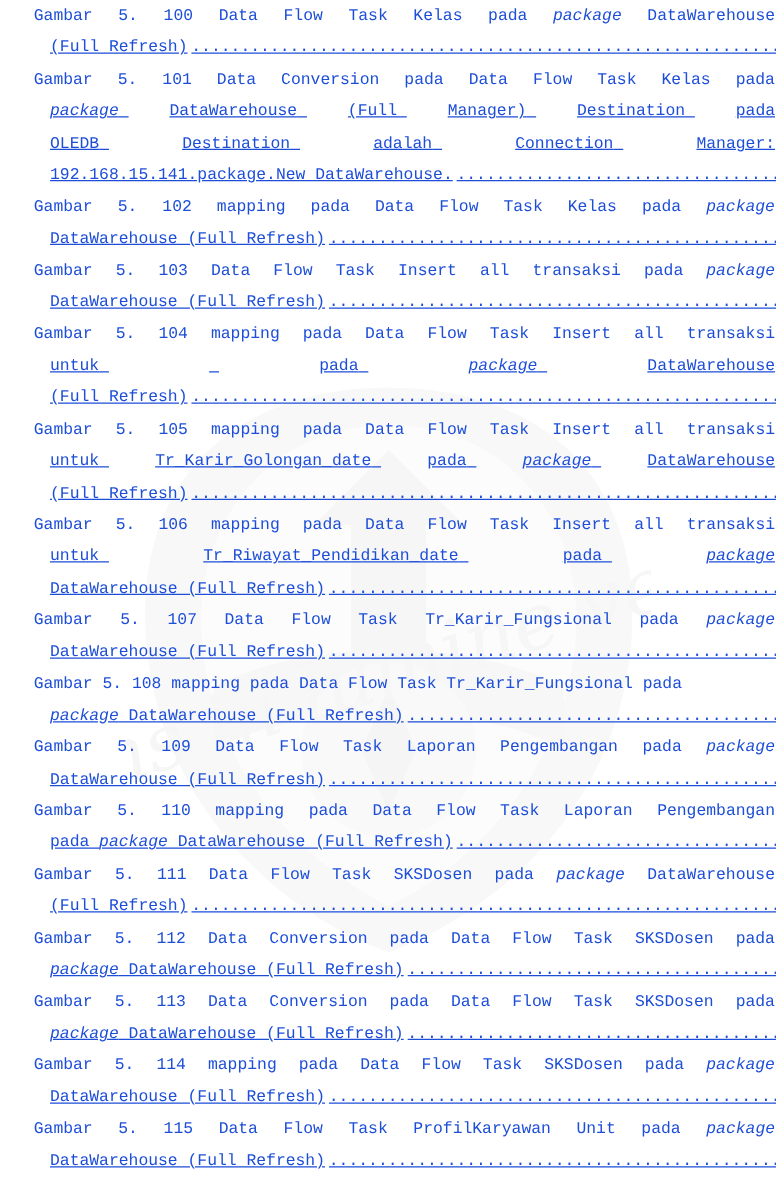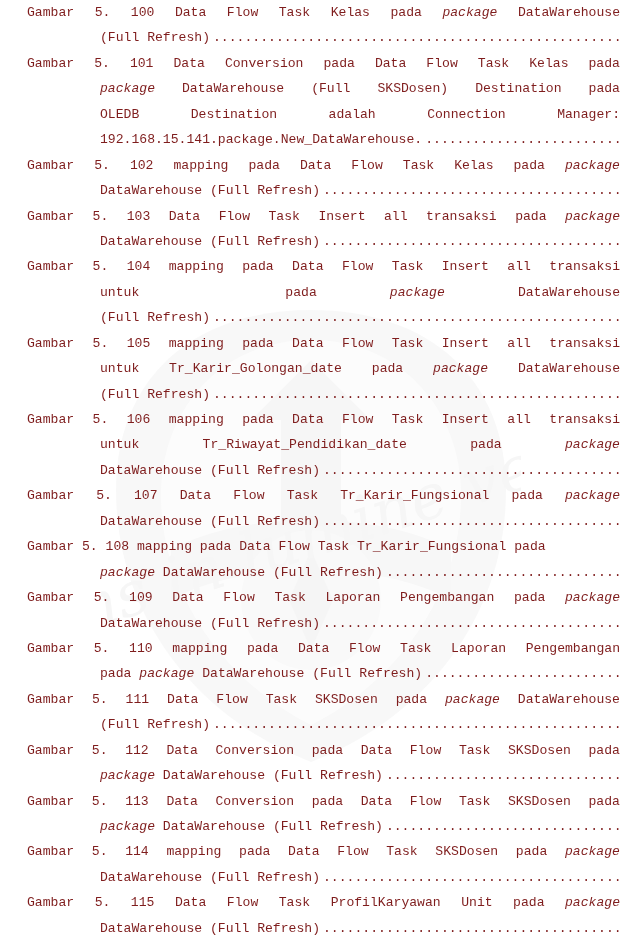--- a/index.html
+++ b/index.html
@@ -39,38 +39,38 @@
     margin: 0;
     padding: 0;
   }
 
   .lof-line {
     height: 25.45px;
     line-height: 25.45px;
     white-space: pre;
     font-size: 13.1px;
     letter-spacing: 0px;
-    color: #7f1d1d;
+    color: #1d4ed8;
     font-family: "Liberation Mono", "DejaVu Sans Mono", monospace;
   }
 
   .lof-line.first { padding-left: 27px; }
   .lof-line.cont  { padding-left: 80px; }
 
   .lof-line i {
     font-style: italic;
   }
 
   
   .just {
     display: flex;
     padding-right: 1px;
   }
   .just.first { padding-left: 27px; }
-  .just.cont  { padding-left: 100px; }
+  .just.cont  { padding-left: 40px; text-decoration: underline; }
   .just > span {
     white-space: pre;
     flex: 0 0 auto;
   }
   .just > .gap { flex: 1 1 auto; }
 
   .leader {
     flex: 1 1 auto;
     overflow: hidden;
     white-space: nowrap;
@@ -101,21 +101,21 @@
 </svg>
 
 <div id="page">
   <div id="entries">
       <div class="lof-entry">
         <div class="lof-line just first"><span>Gambar</span><span class="gap"> </span><span>5.</span><span class="gap"> </span><span>100</span><span class="gap"> </span><span>Data</span><span class="gap"> </span><span>Flow</span><span class="gap"> </span><span>Task</span><span class="gap"> </span><span>Kelas</span><span class="gap"> </span><span>pada</span><span class="gap"> </span><i>package</i><span class="gap"> </span><span>DataWarehouse</span></div>
         <div class="lof-line just cont"><span><span>(Full Refresh)</span></span><span class="leader">........................................................................................................................</span></div>
       </div>
       <div class="lof-entry">
         <div class="lof-line just first"><span>Gambar</span><span class="gap"> </span><span>5.</span><span class="gap"> </span><span>101</span><span class="gap"> </span><span>Data</span><span class="gap"> </span><span>Conversion</span><span class="gap"> </span><span>pada</span><span class="gap"> </span><span>Data</span><span class="gap"> </span><span>Flow</span><span class="gap"> </span><span>Task</span><span class="gap"> </span><span>Kelas</span><span class="gap"> </span><span>pada</span></div>
-        <div class="lof-line just cont"><i>package</i><span class="gap"> </span><span>DataWarehouse</span><span class="gap"> </span><span>(Full</span><span class="gap"> </span><span>SKSDosen)</span><span class="gap"> </span><span>Destination</span><span class="gap"> </span><span>pada</span></div>
+        <div class="lof-line just cont"><i>package</i><span class="gap"> </span><span>DataWarehouse</span><span class="gap"> </span><span>(Full</span><span class="gap"> </span><span>Manager)</span><span class="gap"> </span><span>Destination</span><span class="gap"> </span><span>pada</span></div>
         <div class="lof-line just cont"><span>OLEDB</span><span class="gap"> </span><span>Destination</span><span class="gap"> </span><span>adalah</span><span class="gap"> </span><span>Connection</span><span class="gap"> </span><span>Manager:</span></div>
         <div class="lof-line just cont"><span><span>192.168.15.141.package.New_DataWarehouse.</span></span><span class="leader">........................................................................................................................</span></div>
       </div>
       <div class="lof-entry">
         <div class="lof-line just first"><span>Gambar</span><span class="gap"> </span><span>5.</span><span class="gap"> </span><span>102</span><span class="gap"> </span><span>mapping</span><span class="gap"> </span><span>pada</span><span class="gap"> </span><span>Data</span><span class="gap"> </span><span>Flow</span><span class="gap"> </span><span>Task</span><span class="gap"> </span><span>Kelas</span><span class="gap"> </span><span>pada</span><span class="gap"> </span><i>package</i></div>
         <div class="lof-line just cont"><span><span>DataWarehouse (Full Refresh)</span></span><span class="leader">........................................................................................................................</span></div>
       </div>
       <div class="lof-entry">
         <div class="lof-line just first"><span>Gambar</span><span class="gap"> </span><span>5.</span><span class="gap"> </span><span>103</span><span class="gap"> </span><span>Data</span><span class="gap"> </span><span>Flow</span><span class="gap"> </span><span>Task</span><span class="gap"> </span><span>Insert</span><span class="gap"> </span><span>all</span><span class="gap"> </span><span>transaksi</span><span class="gap"> </span><span>pada</span><span class="gap"> </span><i>package</i></div>
         <div class="lof-line just cont"><span><span>DataWarehouse (Full Refresh)</span></span><span class="leader">........................................................................................................................</span></div>

